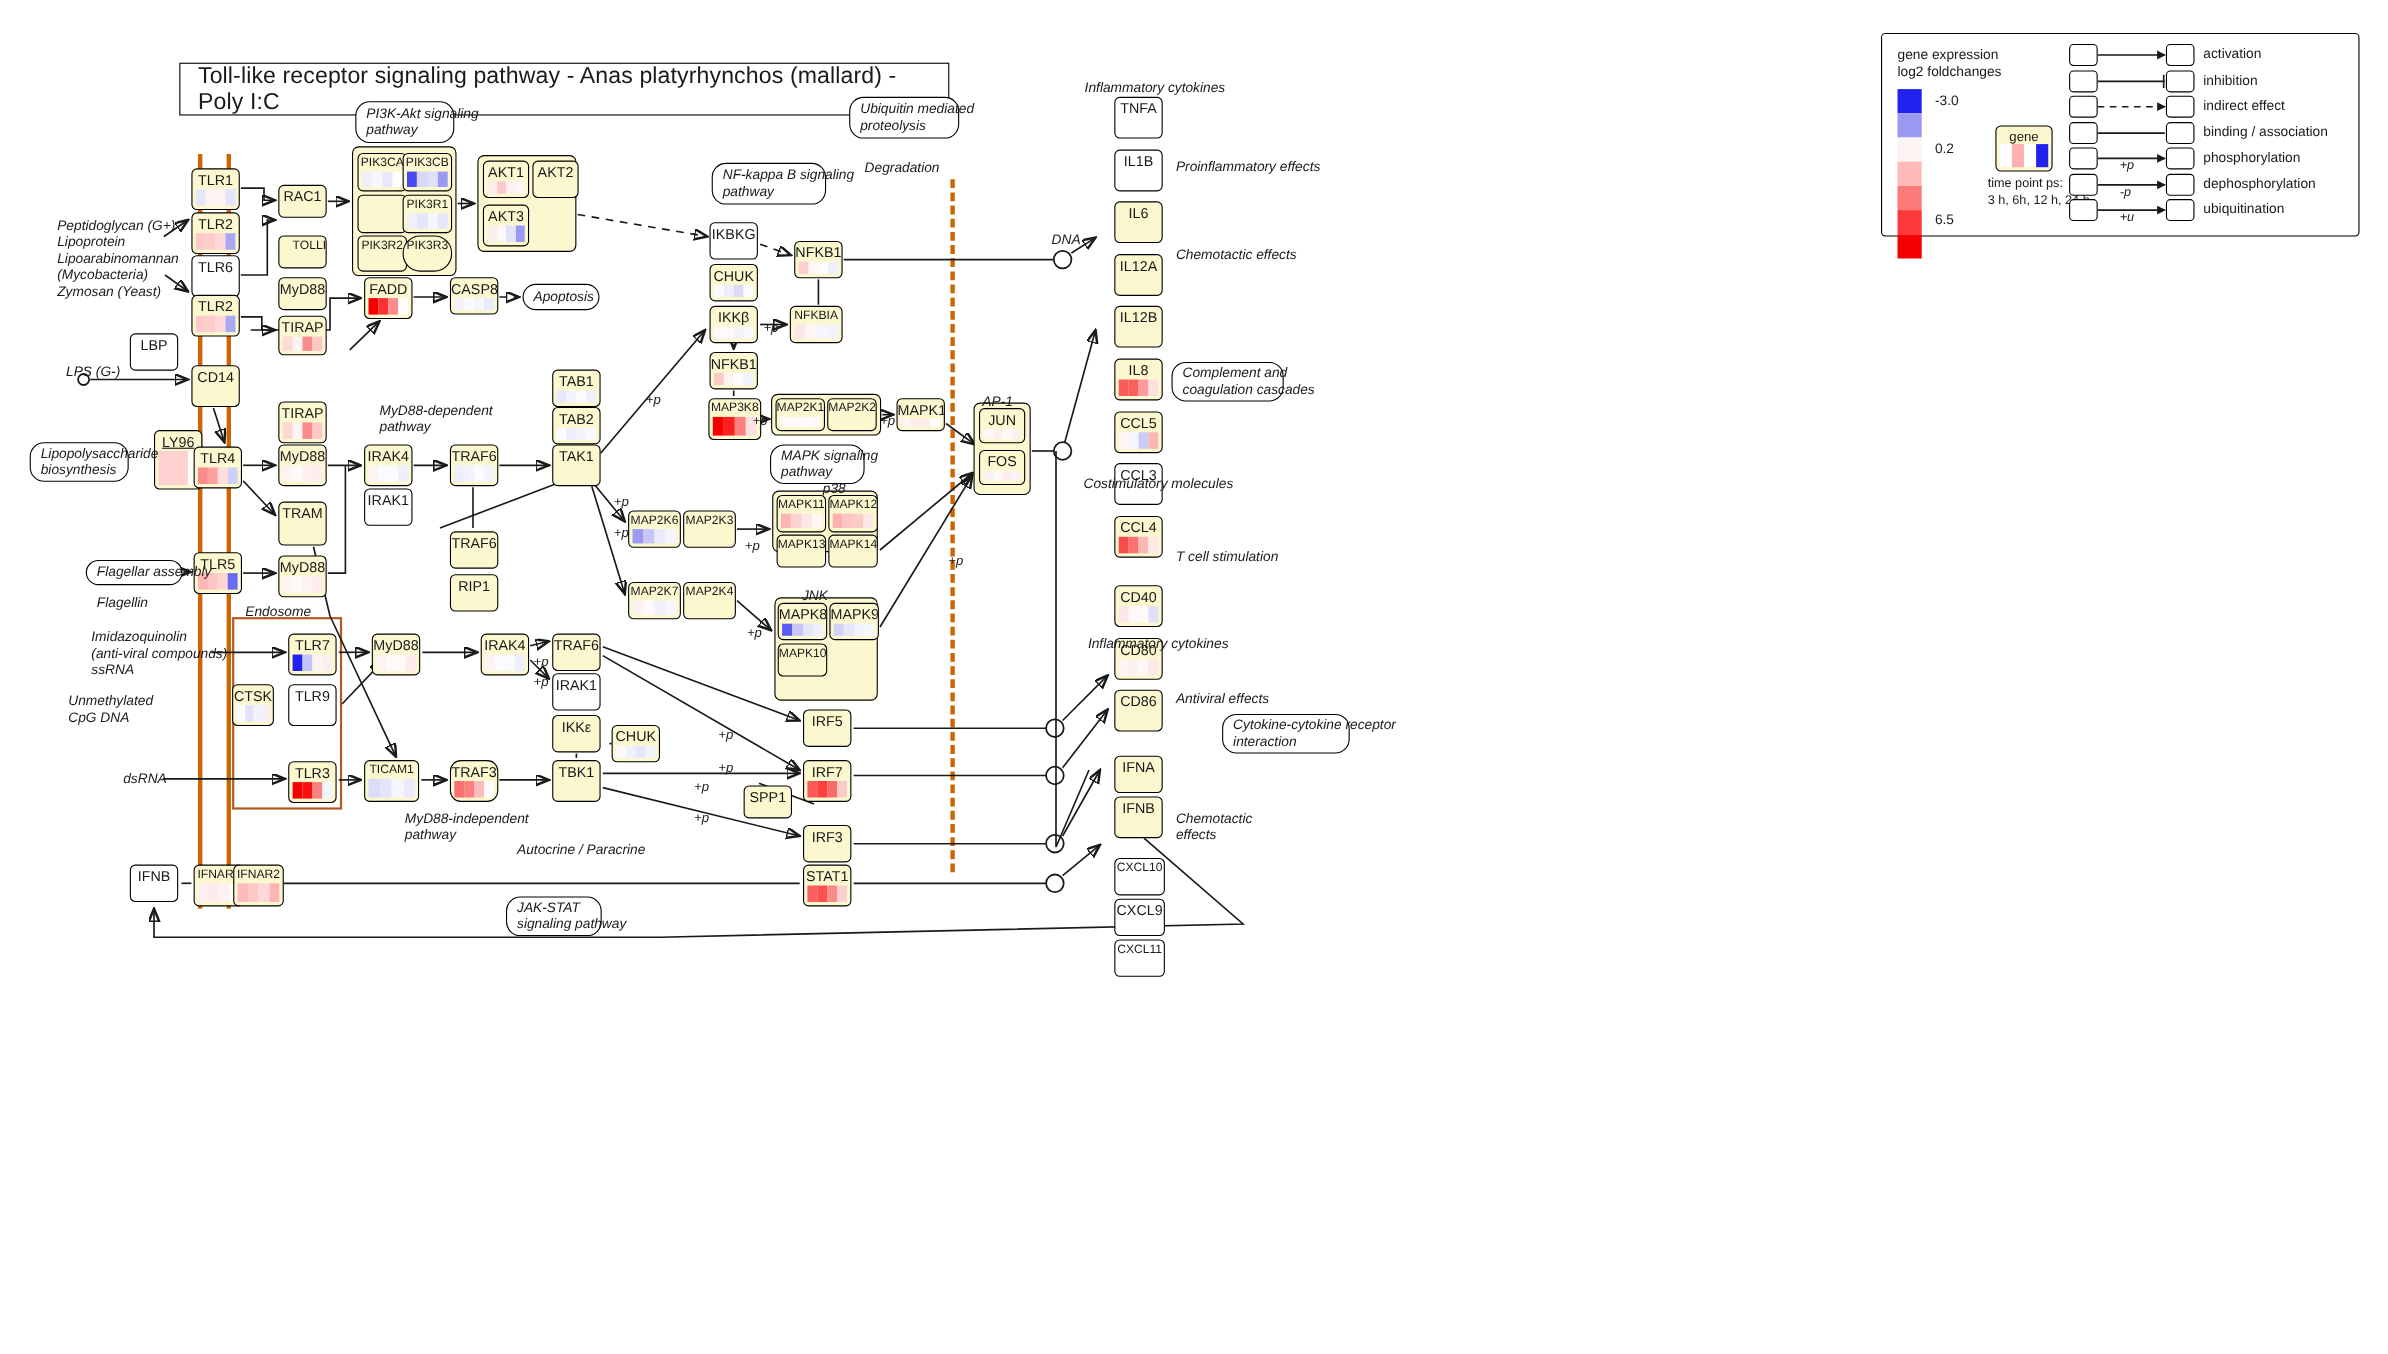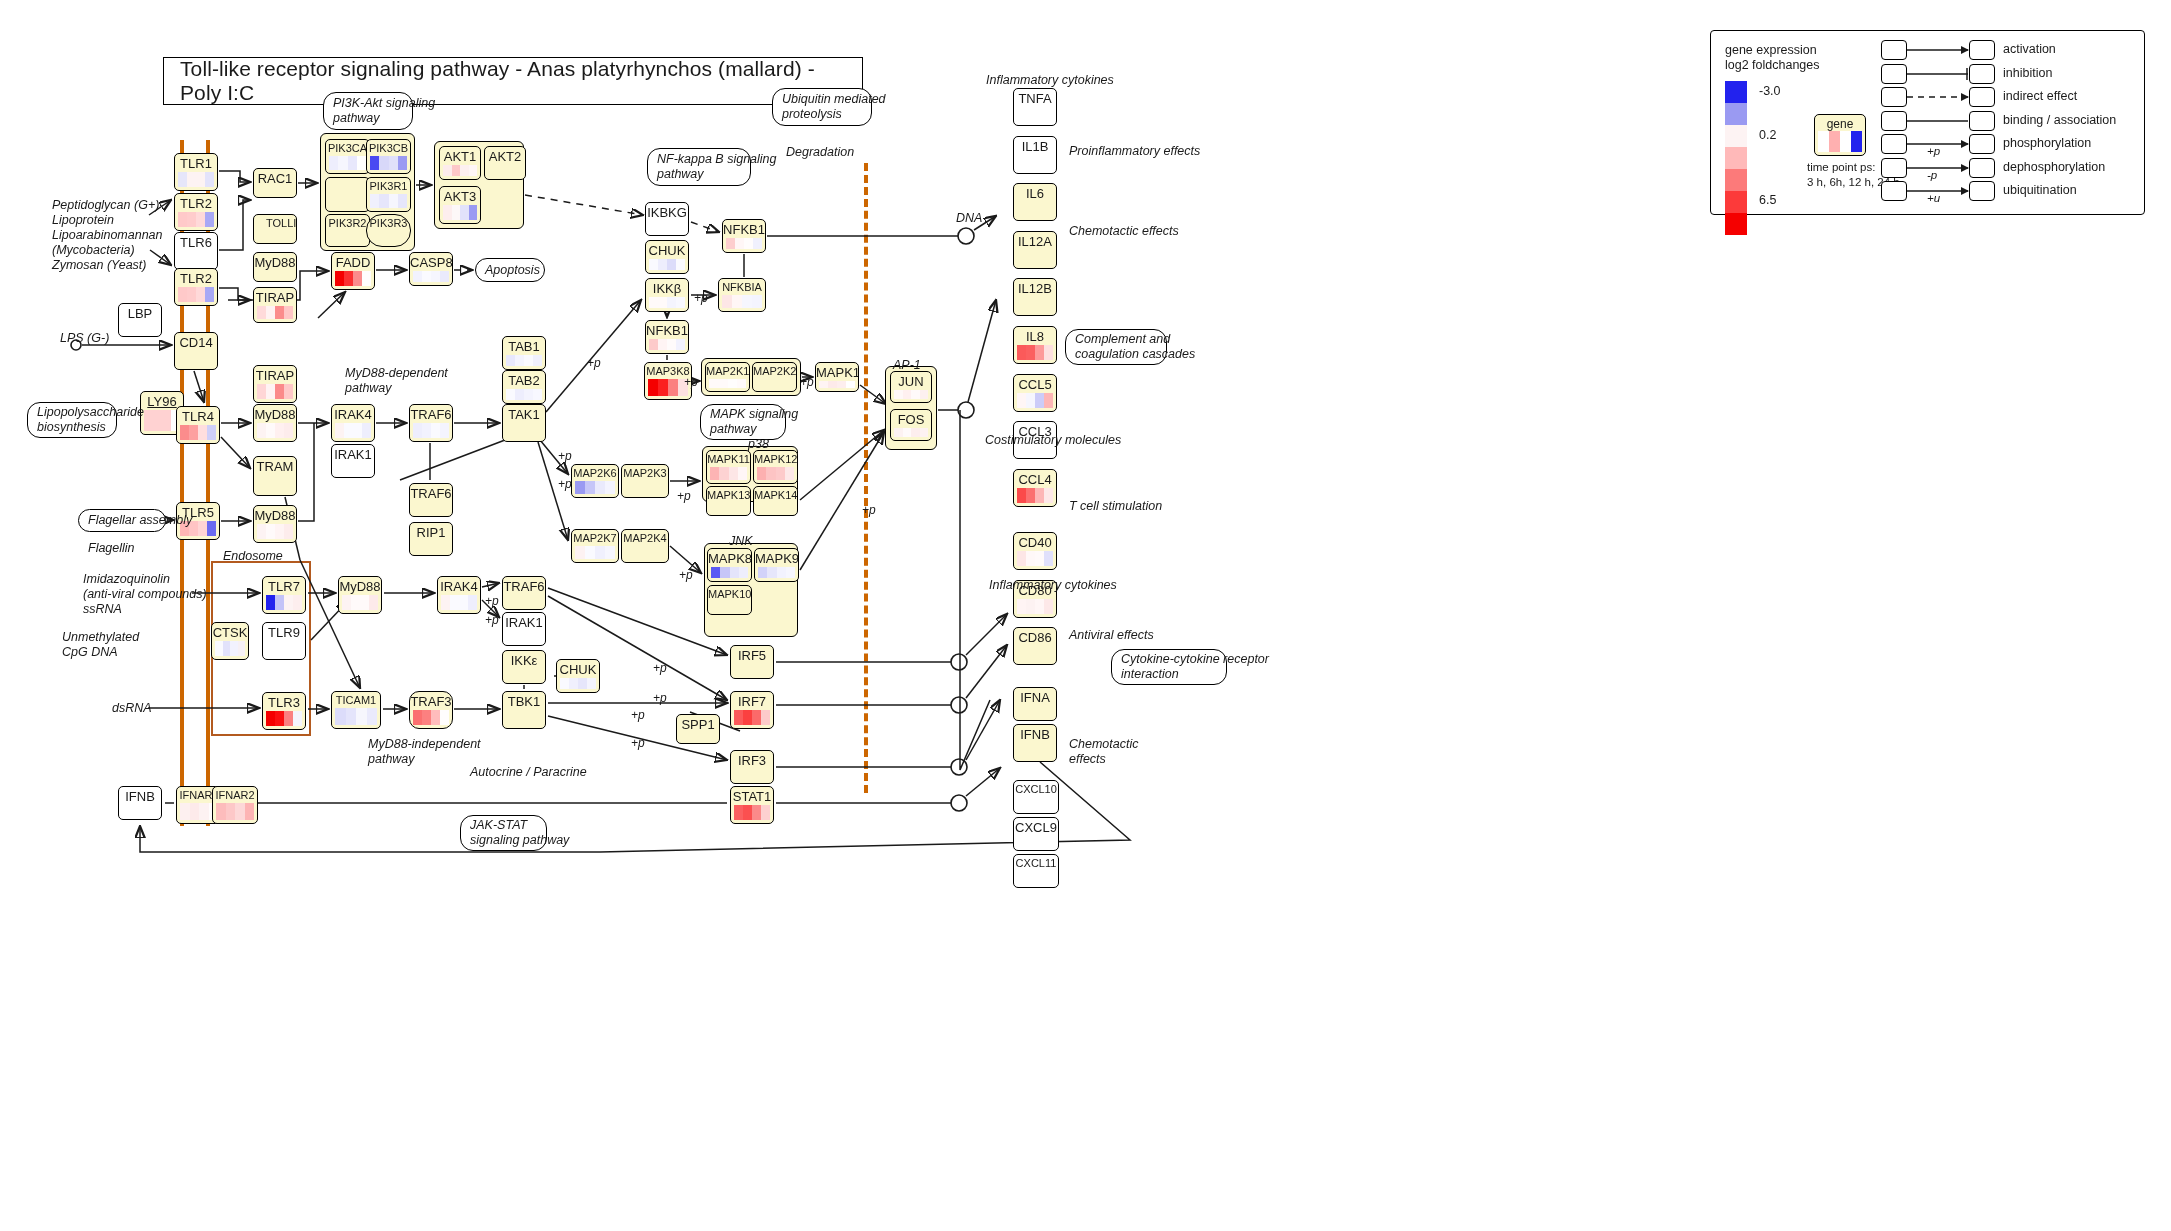--- a/index.html
+++ b/index.html
@@ -269,21 +269,21 @@
         <div class="bars">
           <i style="background: rgb(255, 201, 201);"></i>
           <i style="background: rgb(255, 204, 204);"></i>
           <i style="background: rgb(255, 217, 217);"></i>
           <i style="background: rgb(168, 168, 245);"></i>
         </div>
       </div>
       <div class="gene abs nobars" style="left: 174px; top: 332px; width: 44px; height: 38px;">
         <div class="lbl">CD14</div>
       </div>
-      <div class="gene abs" style="left: 140px; top: 391px; width: 44px; height: 44px; text-decoration: underline;">
+      <div class="gene abs" style="left: 140px; top: 391px; width: 44px; height: 54px; text-decoration: underline;">
         <div class="lbl">LY96</div>
         <div class="bars">
           <i style="background: rgb(255, 210, 210);"></i>
           <i style="background: rgb(255, 210, 210);"></i>
           <i style="background: rgb(255, 210, 210);"></i>
           <i style="background: rgb(255, 255, 255);"></i>
         </div>
       </div>
       <div class="gene abs" style="left: 176px; top: 406px; width: 44px; height: 38px;">
         <div class="lbl">TLR4</div>

